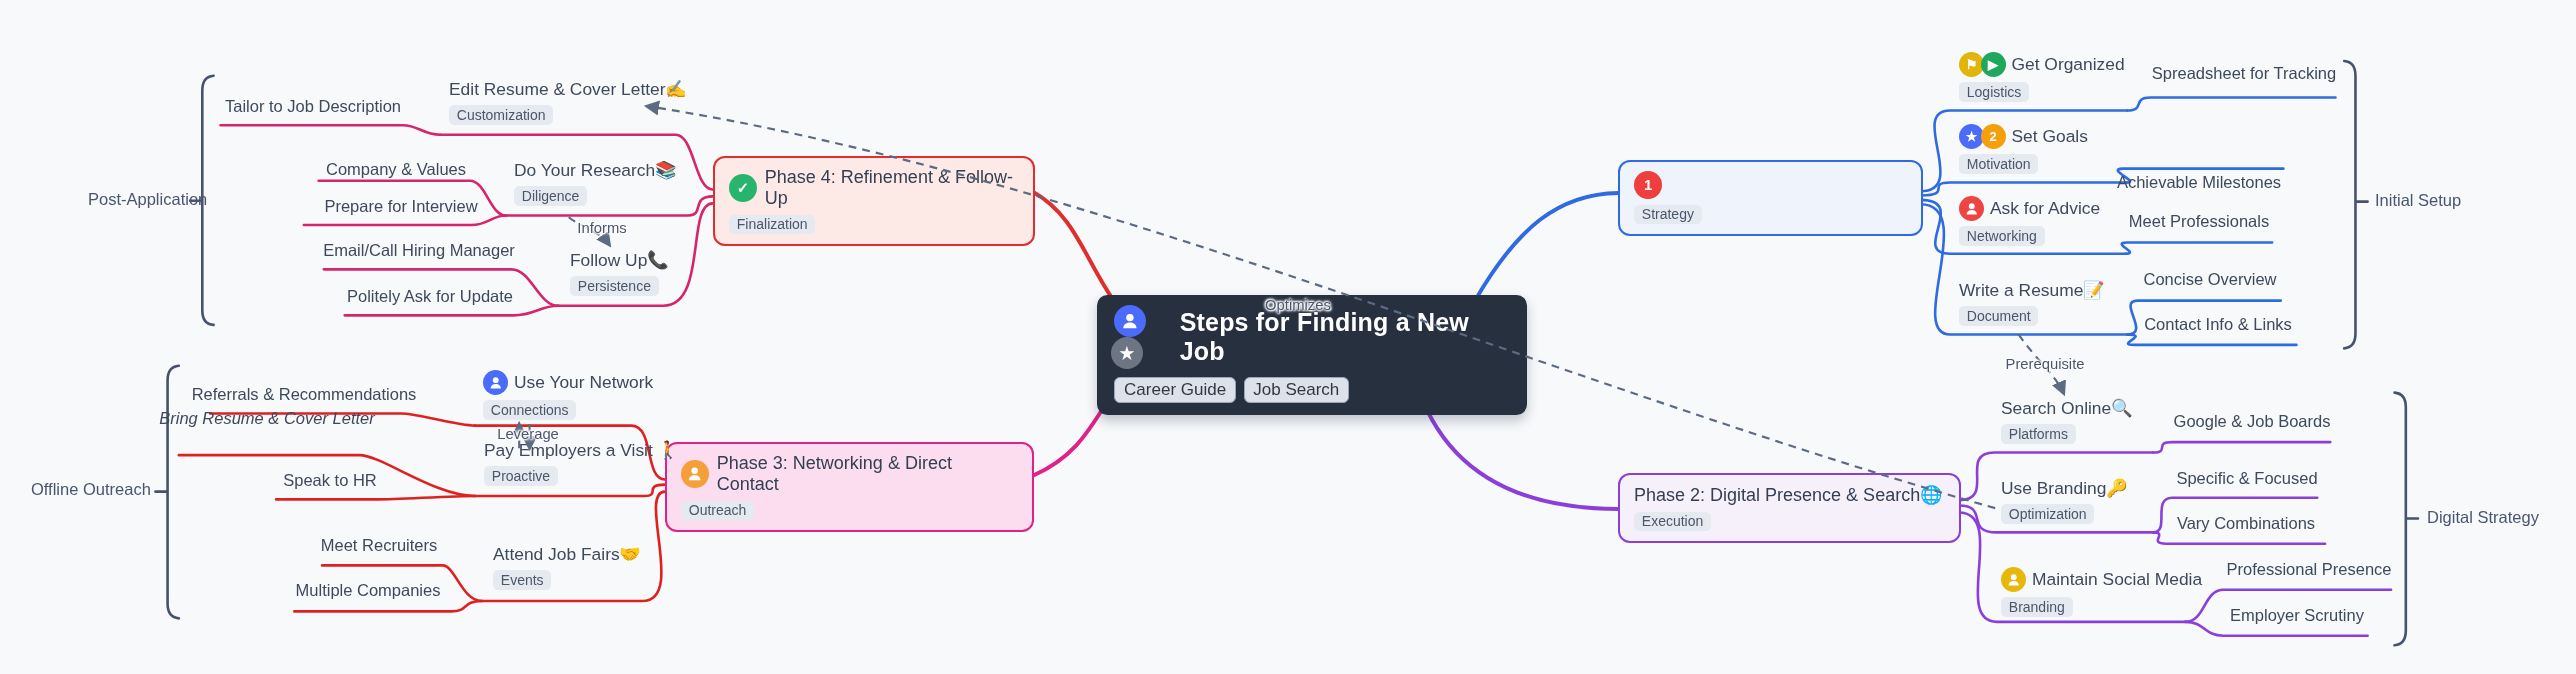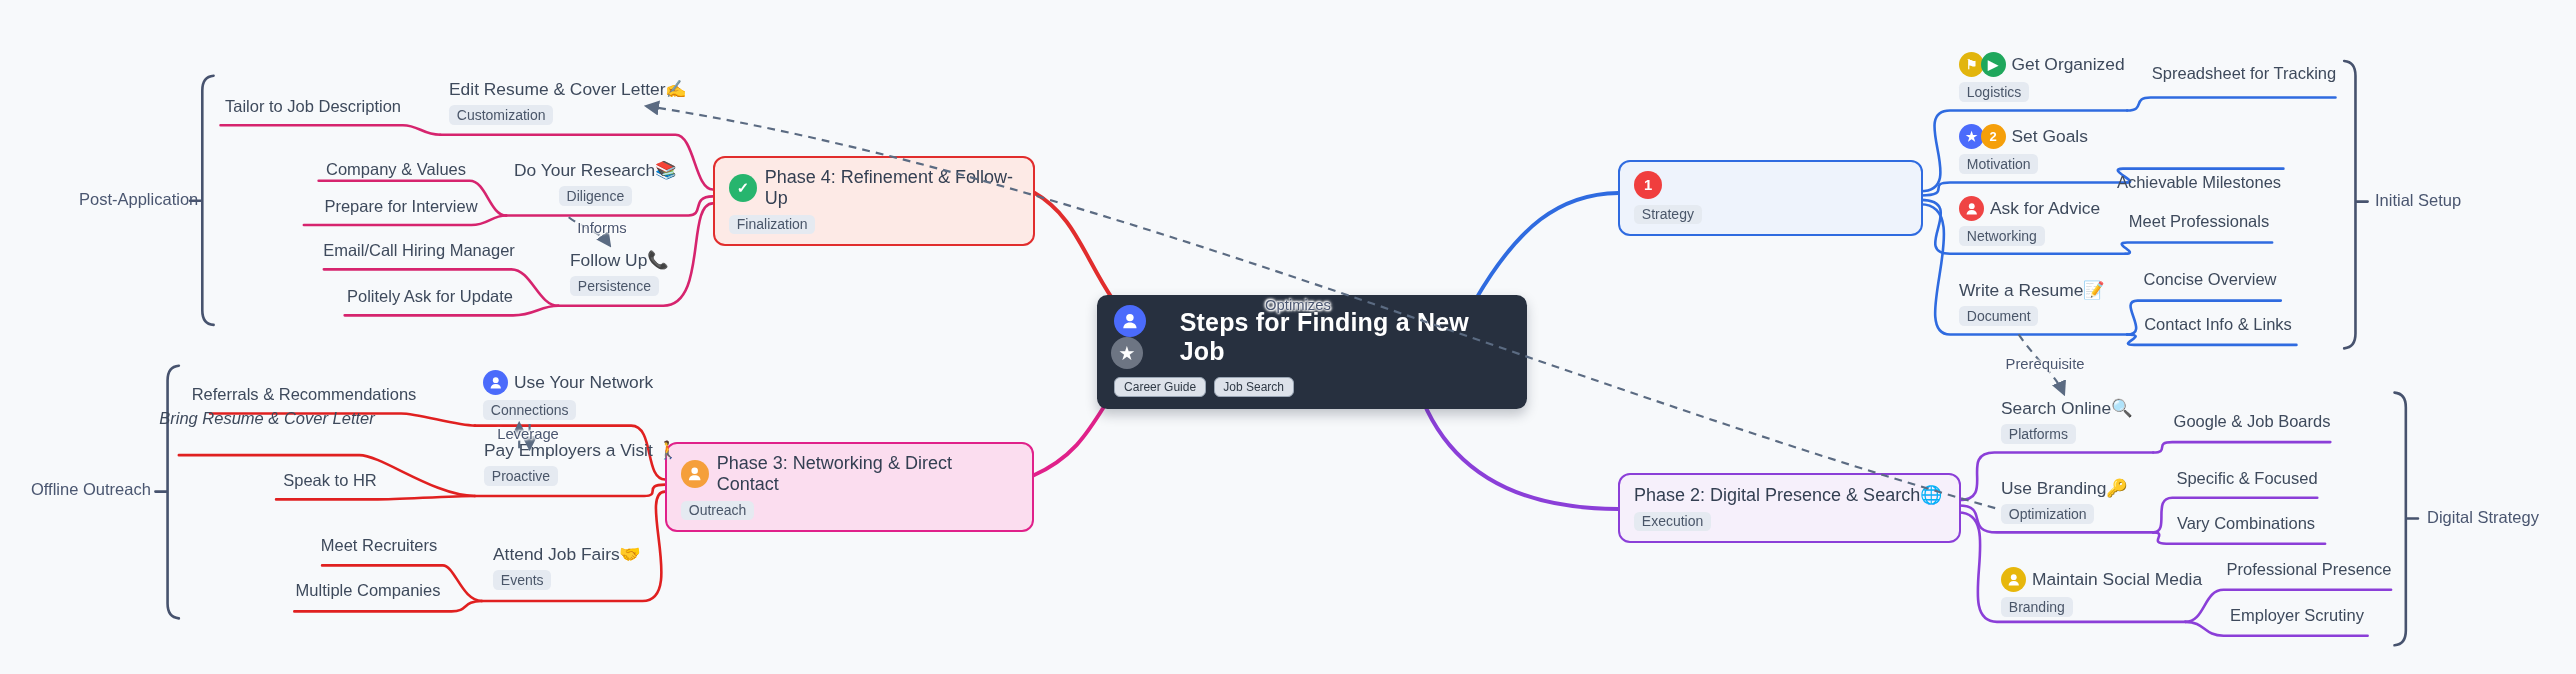--- a/index.html
+++ b/index.html
@@ -12,21 +12,21 @@
   .nodes{position:absolute;left:0;top:0;width:100%;height:100%;z-index:2;}
   .toplabels{position:absolute;left:0;top:0;width:100%;height:100%;z-index:4;pointer-events:none;}
 
   
   .root{position:absolute;background:#27303f;border-radius:10.4px;padding:10.4px 19px 12px 17.4px;
         box-shadow:0 5.2px 12px rgba(30,40,60,.25);color:#fff;}
   .root .rrow{display:flex;align-items:center;gap:7px;}
   .root .rtitle{font-size:25px;font-weight:bold;letter-spacing:0.2px;}
   .root .rtags{margin-top:7.8px;display:flex;gap:7.8px;}
   .rtag{background:#dde2ea;border:1.3px solid #9aa6b5;color:#2f3945;border-radius:6px;
-        font-size:12px;padding:1.7px 8.7px;}
+        font-size:17px;padding:1.7px 8.7px;}
 
   
   .phase{position:absolute;border-radius:12px;border:2.6px solid var(--bc);background:var(--bg);
          padding:8.7px 15.6px 9.6px 14px;}
   .phase .prow{display:flex;align-items:center;gap:7.8px;}
   .phase .ptitle{font-size:18px;font-weight:500;color:#333f52;}
   .ctag{display:inline-block;background:#e5eaf1;color:#4a5669;border-radius:5.2px;
         font-size:14px;padding:1.7px 7.8px;margin-top:6px;}
 
   
@@ -246,39 +246,39 @@
   <div class="bracket-label" style="left:2427px;top:508px;">Digital Strategy</div>
 
   <div class="child" style="left:449px;top:79px;">
     <div class="crow">
           <span class="clabel">Edit Resume &amp; Cover Letter✍️</span>
         </div>
     <span class="ctag">Customization</span>
   </div>
   <div class="leaf" style="left:313px;top:97px;">Tailor to Job Description</div>
 
-  <div class="child" style="left:514px;top:160px;text-align:center;">
+  <div class="child" style="left:514px;top:160px;">
     <div class="crow">
           <span class="clabel">Do Your Research📚</span>
         </div>
     <span class="ctag">Diligence</span>
   </div>
   <div class="leaf" style="left:396px;top:160px;">Company &amp; Values</div>
   <div class="leaf" style="left:389px;top:197px;margin-left:12px;">Prepare for Interview</div>
 
   <div class="child" style="left:570px;top:250px;">
     <div class="crow">
           <span class="clabel">Follow Up📞</span>
         </div>
     <span class="ctag">Persistence</span>
   </div>
   <div class="leaf" style="left:419px;top:241px;">Email/Call Hiring Manager</div>
   <div class="leaf" style="left:430px;top:287px;">Politely Ask for Update</div>
 
-  <div class="bracket-label" style="left:79px;top:190px;">Post-Application</div>
+  <div class="bracket-label" style="left:88px;top:190px;">Post-Application</div>
 
   <div class="child" style="left:483px;top:370px;">
     <div class="crow">
           <span class="icons"><span class="picon" style="background: rgb(75, 107, 251);">
               <svg viewBox="0 0 24 24" width="62%" height="62%">
                 <circle cx="12" cy="8" r="4.5" fill="#fff"></circle>
                 <path d="M12 14c-4.8 0-8 2.7-8 7h16c0-4.3-3.2-7-8-7z" fill="#fff"></path>
               </svg>
             </span></span>
       <span class="clabel">Use Your Network</span>

